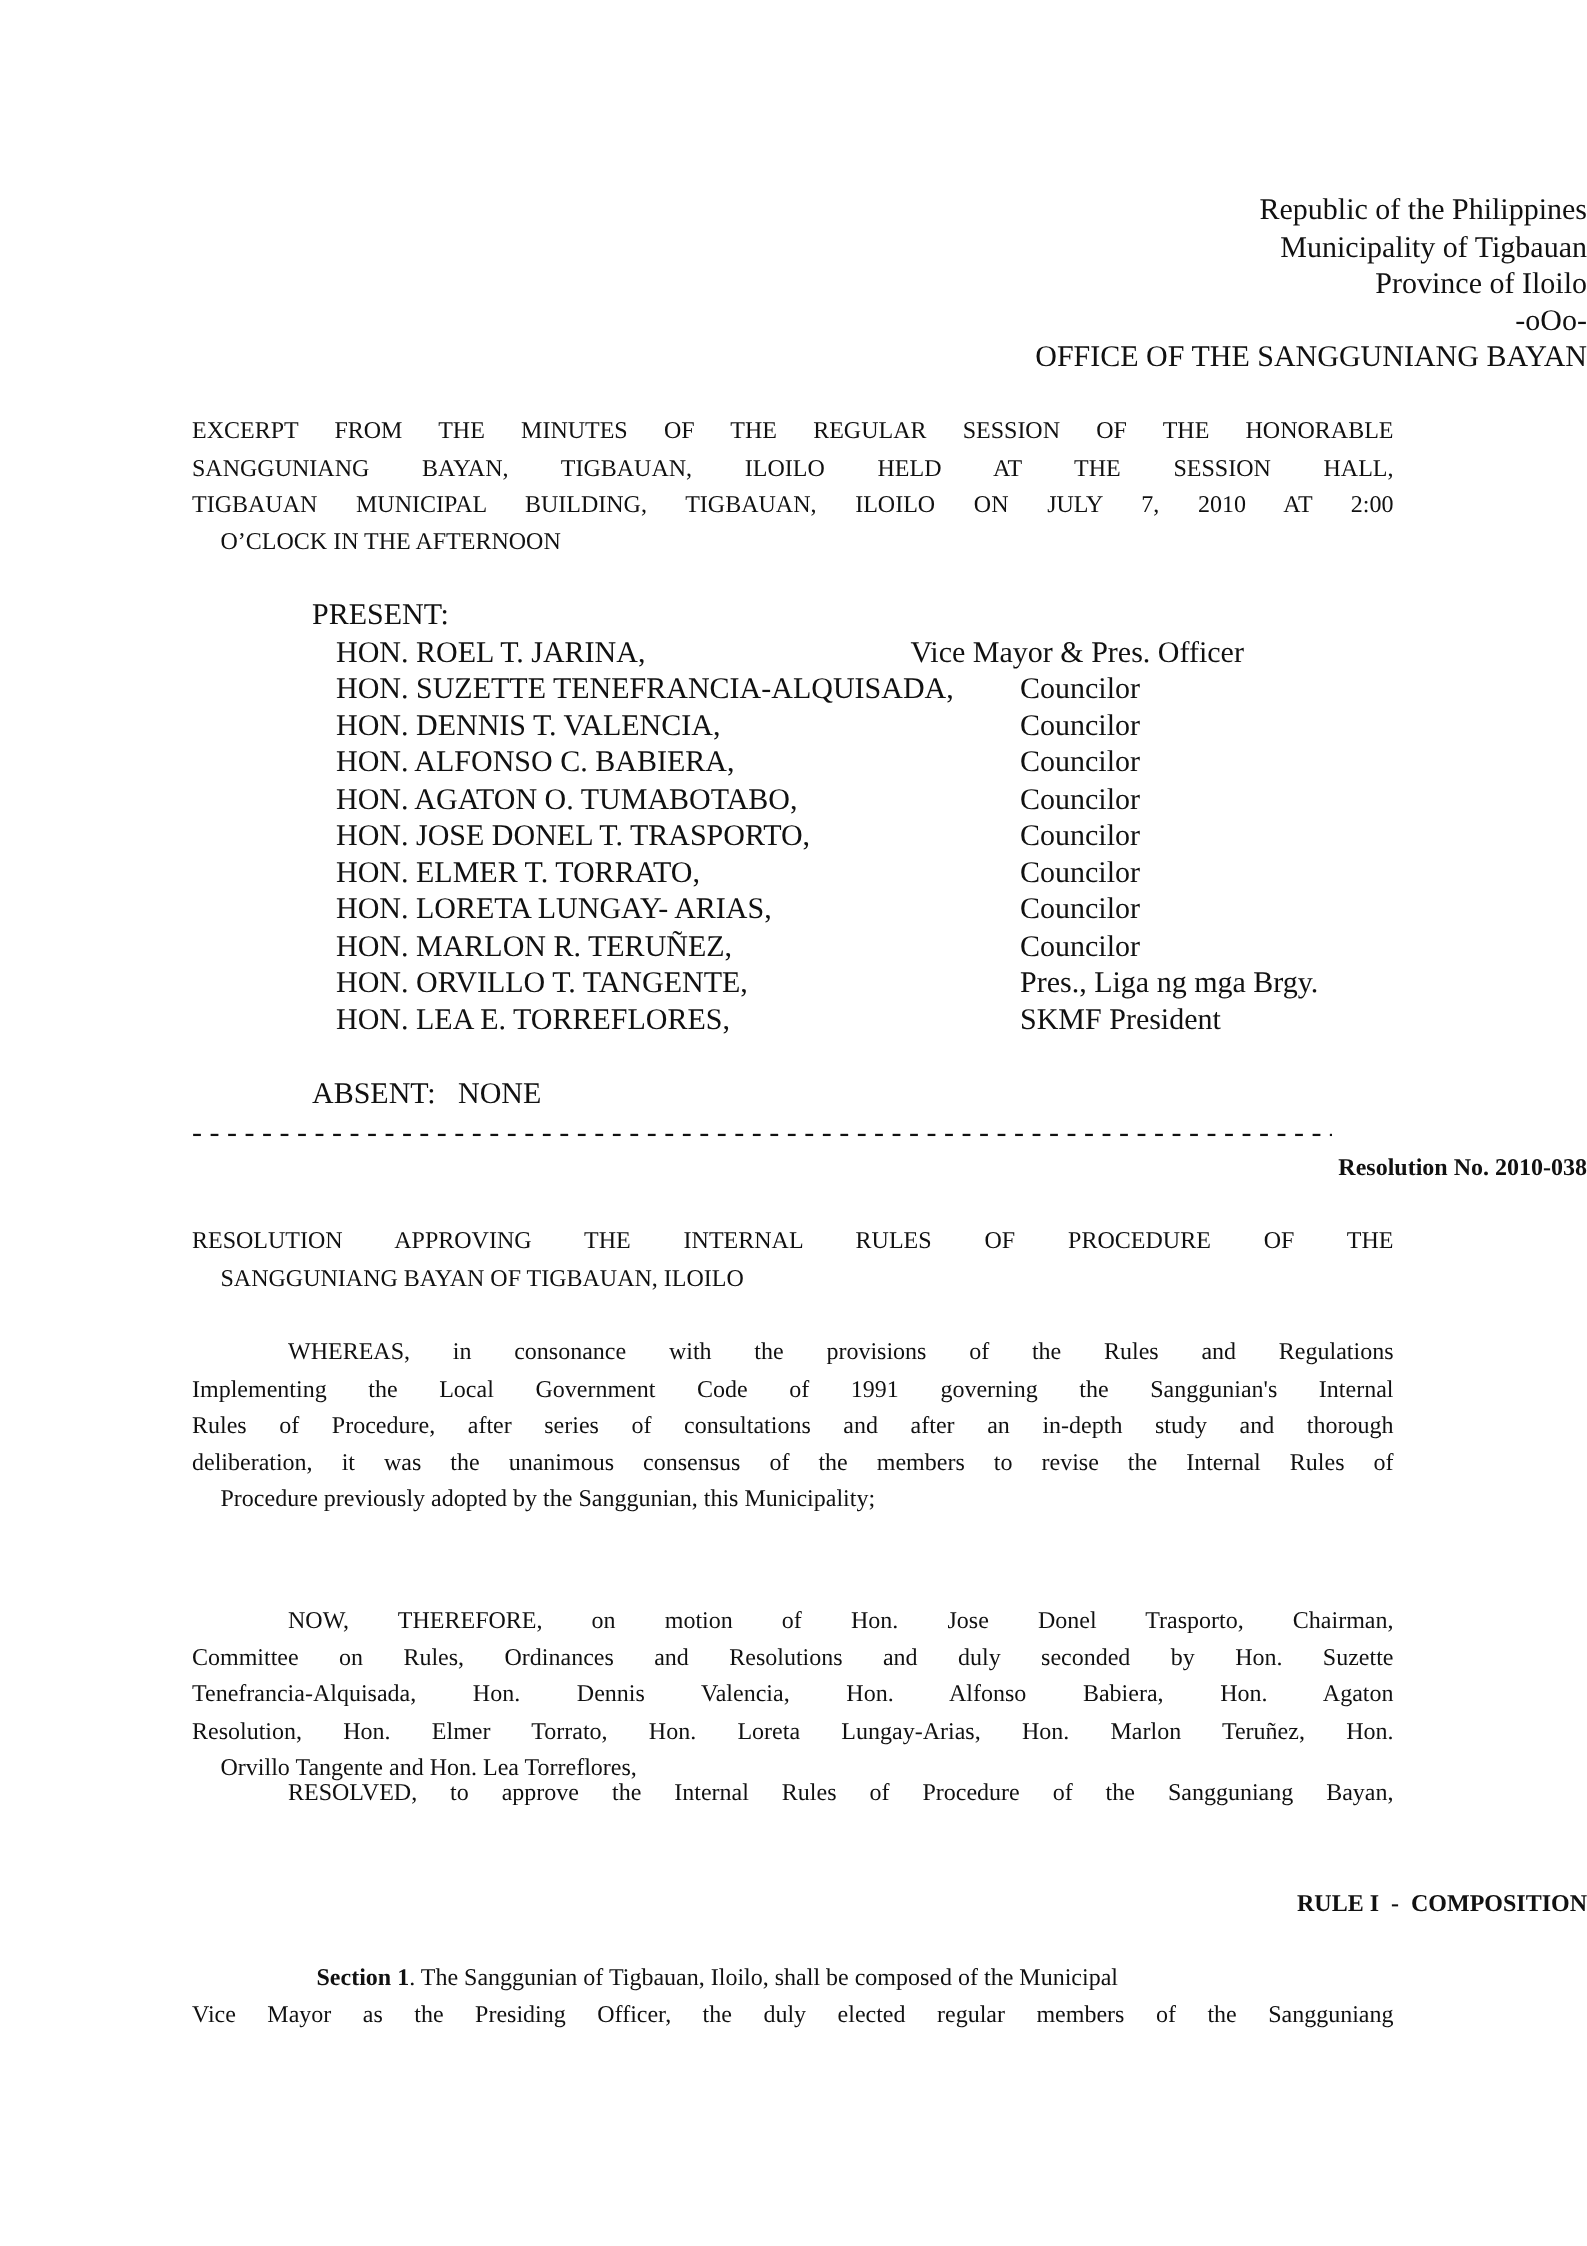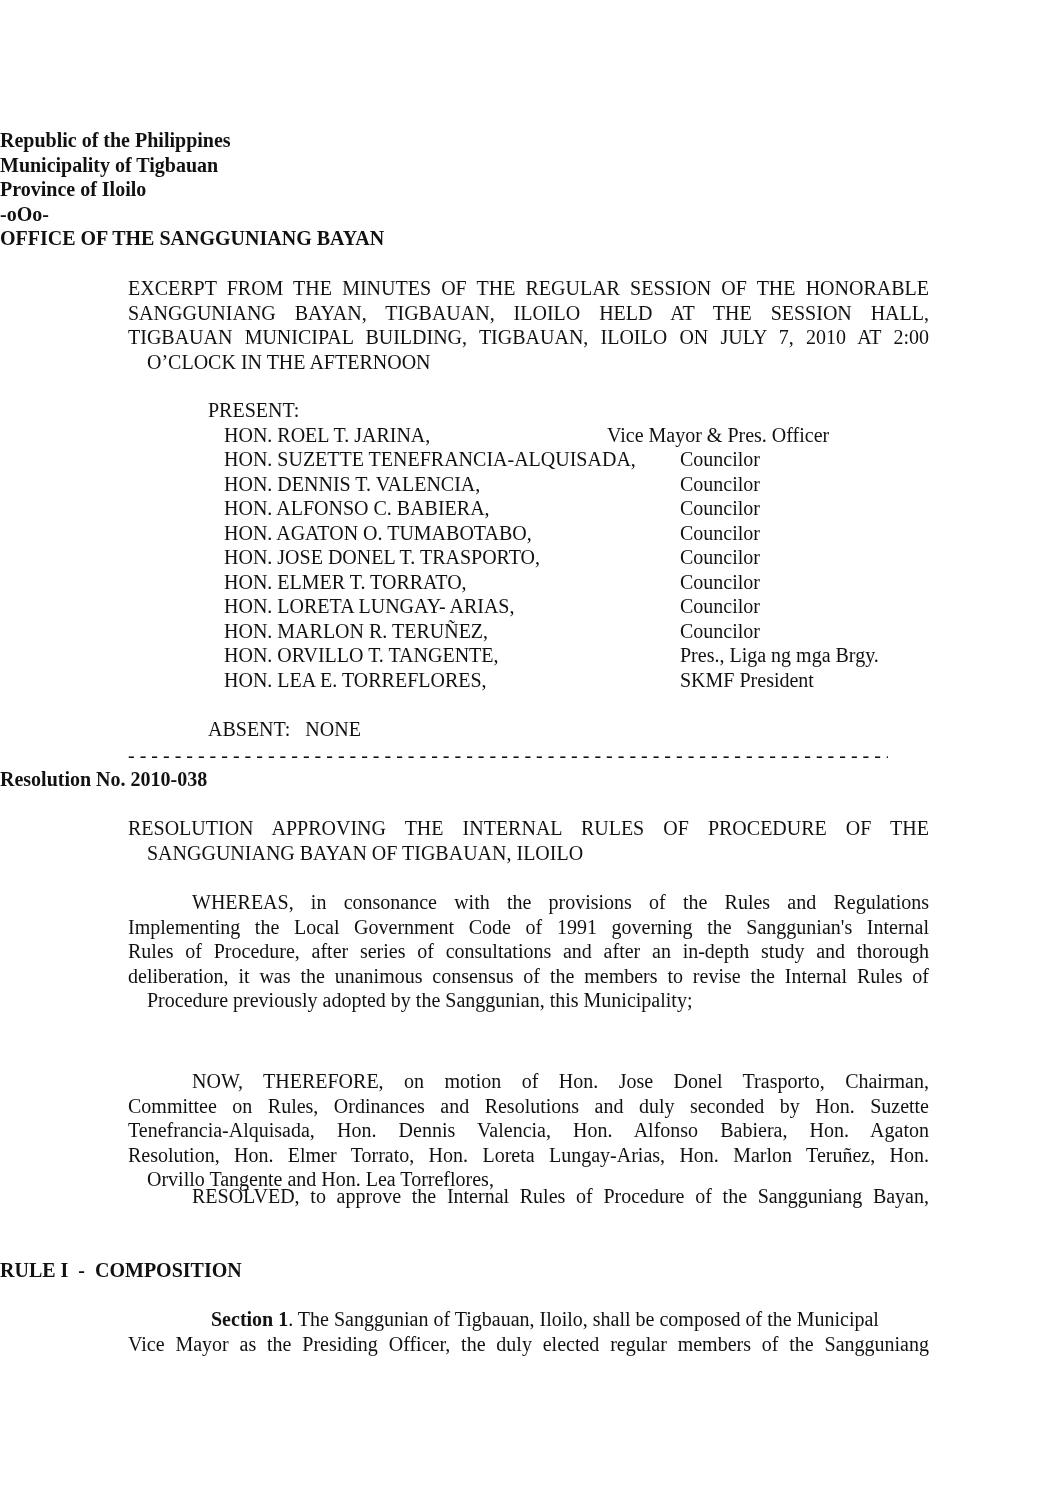--- a/index.html
+++ b/index.html
@@ -1,33 +1,33 @@
 <!DOCTYPE html>
 <html><head>
 <meta charset="utf-8">
 <style>
   html, body { margin: 0; padding: 0; background: #ffffff; }
   body { width: 1058px; height: 1497px; position: relative; overflow: hidden;
          font-family: "Liberation Serif", "DejaVu Serif", serif; color: #111; }
   .page { position: absolute; left: 0; top: 0; width: 1058px; height: 1497px; background: #fff; }
-  .header { position: absolute; left: 0; width: 1058px; top: 128px; text-align: left;
-            font-weight: bold; font-size: 20px; line-height: 24.5px; }
+  .header { position: absolute; left: 0; width: 1058px; top: 128px; text-align: right;
+            font-weight: normal; font-size: 20px; line-height: 24.5px; }
   .header div { white-space: nowrap; }
-  .text { position: absolute; left: 128px; width: 801px; font-size: 20px; line-height: 24.5px; }
+  .text { position: absolute; left: 128px; width: 801px; font-size: 16px; line-height: 24.5px; }
   .just-line { text-align: justify; text-align-last: justify; display: block; white-space: nowrap; }
   .present { position: absolute; left: 208px; top: 398px; font-size: 20px; line-height: 24.5px; }
   .row { position: relative; height: 24.5px; white-space: nowrap; }
   .row .name { position: absolute; left: 16px; }
   .row .role { position: absolute; left: 472px; }
   .row.first .role { left: 399px; }
   .absent { position: absolute; left: 208px; top: 717px; font-size: 20px; line-height: 24.5px; white-space: pre; }
   .dashes { position: absolute; left: 128px; top: 743px; font-size: 20px; line-height: 24.5px;
             letter-spacing: 0px; white-space: nowrap; width: 760px; overflow: hidden; }
-  .center-bold { position: absolute; left: 0; width: 1058px; text-align: left; font-weight: bold;
-                 font-size: 20px; line-height: 24.5px; white-space: pre; }
+  .center-bold { position: absolute; left: 0; width: 1058px; text-align: right; font-weight: bold;
+                 font-size: 16px; line-height: 24.5px; white-space: pre; }
   .l { display: block; margin-left: 19px; }
   b { font-weight: bold; }
 </style>
 </head>
 <body>
 
 <div class="page">
 
   <div class="header">
     <div>Republic of the Philippines</div>

